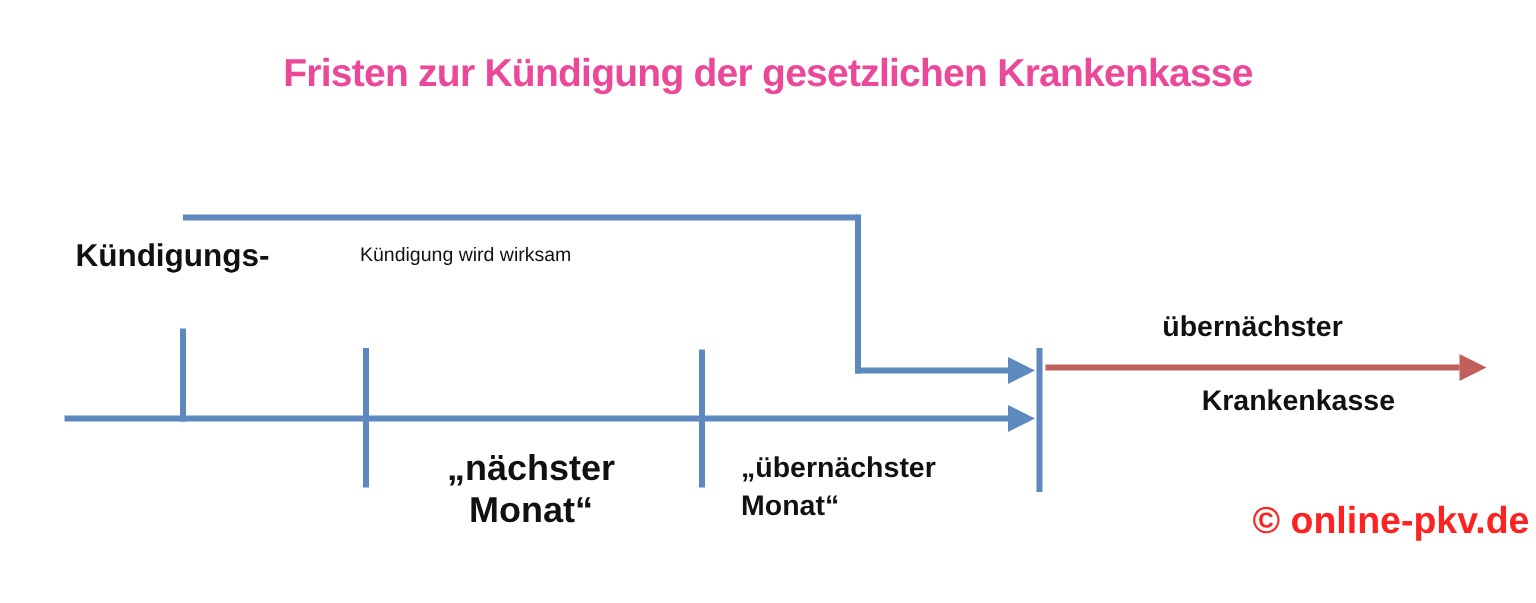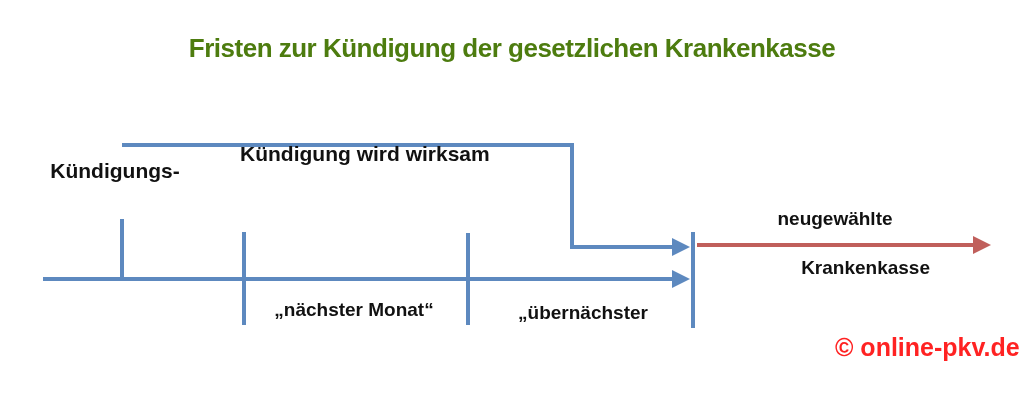--- a/index.html
+++ b/index.html
@@ -7,21 +7,21 @@
     --red:#c05f5b;
     --copy-red:#ff2222;
   }
   *{margin:0;padding:0;box-sizing:border-box;}
   html,body{background:#fff;}
   body{font-family:"Liberation Sans",sans-serif;color:#111;}
   .canvas{position:relative;width:1024px;height:402px;background:#fff;overflow:hidden;}
 
   .title{
     position:absolute;left:0;right:0;top:33px;
-    text-align:center;font-size:26px;font-weight:700;letter-spacing:-0.5px;color:#4d7c0f;
+    text-align:center;font-size:26px;font-weight:700;letter-spacing:-0.5px;color:#ec4899;
   }
 
   
   .hline,.vline{position:absolute;background:var(--blue);}
   .top-line{left:122px;top:143px;width:450px;height:4px;}
   .bracket-vline{left:570px;top:143px;width:4px;height:106px;}
   .effective-line{left:570px;top:245px;width:102px;height:4px;}
   .main-line{left:43px;top:277px;width:630px;height:4px;}
   .tick1{left:120px;top:219px;width:4px;height:62px;}
   .tick2{left:242px;top:232px;width:4px;height:93px;}
@@ -35,23 +35,23 @@
   .ah-effective{left:672px;top:238px;}
   .ah-main{left:672px;top:270px;}
   .ah-red{left:973px;top:236px;}
 
   
   .lbl{position:absolute;color:#111;}
   .termination-point{
     left:25px;top:156px;width:180px;text-align:center;
     font-size:21px;font-weight:700;line-height:29px;
   }
-  .effective-label{left:240px;top:142px;font-size:21px;font-weight:700;}
-  .next-month{left:254px;top:299px;width:200px;text-align:center;font-size:19px;font-weight:700;}
-  .month-after-next{left:494px;top:300px;width:178px;text-align:center;font-size:19px;font-weight:700;line-height:25px;}
+  .effective-label{left:240px;top:162px;font-size:13px;font-weight:400;}
+  .next-month{left:254px;top:299px;width:200px;text-align:center;font-size:24px;font-weight:700;}
+  .month-after-next{left:494px;top:300px;width:178px;font-size:19px;font-weight:700;line-height:25px;}
   .new-insurer-1{left:735px;top:208px;width:200px;text-align:center;font-size:19px;font-weight:700;}
   .new-insurer-2{left:730px;top:257px;width:200px;text-align:right;font-size:19px;font-weight:700;}
   .copyright{left:835px;top:333px;font-size:25px;font-weight:700;color:var(--copy-red);}
 </style>
 </head>
 <body>
 
 <div class="canvas">
 
   <div class="title">Fristen zur Kündigung der gesetzlichen Krankenkasse</div>
@@ -74,20 +74,21 @@
   <div class="lbl termination-point">
     <div>Kündigungs-</div>
   </div>
 
   <div class="lbl effective-label">Kündigung wird wirksam</div>
 
   <div class="lbl next-month">„nächster Monat“</div>
 
   <div class="lbl month-after-next">
     <div>„übernächster</div>
+    <div>Monat“</div>
   </div>
 
-  <div class="lbl new-insurer-1">neugewählte</div>
+  <div class="lbl new-insurer-1">übernächster</div>
   <div class="lbl new-insurer-2">Krankenkasse</div>
 
   <div class="lbl copyright">© online-pkv.de</div>
 
 </div>
 
 </body></html>

